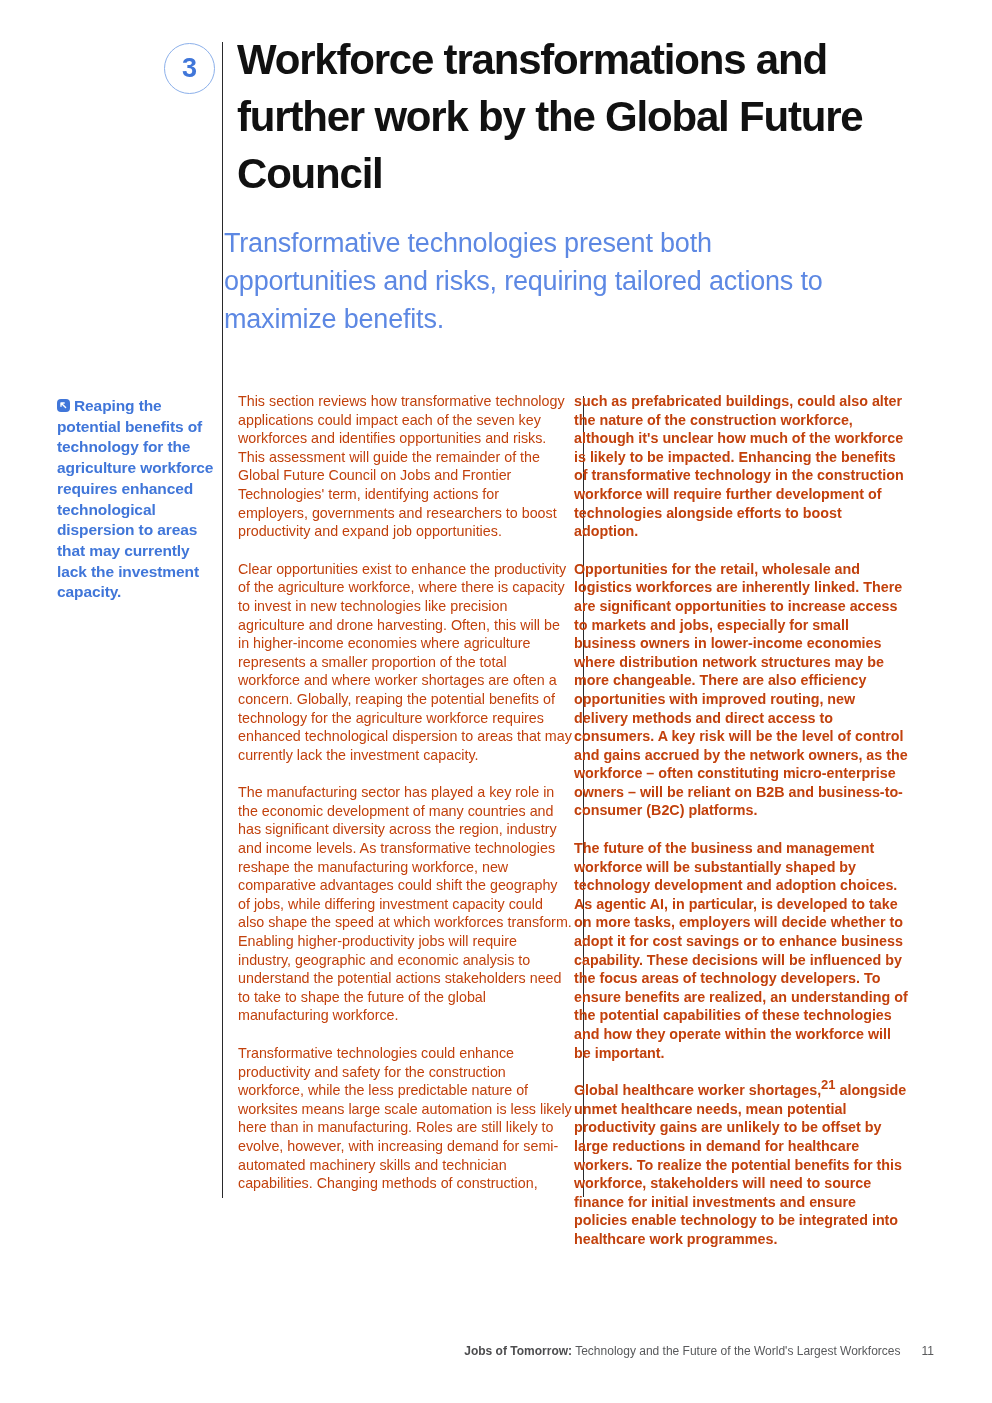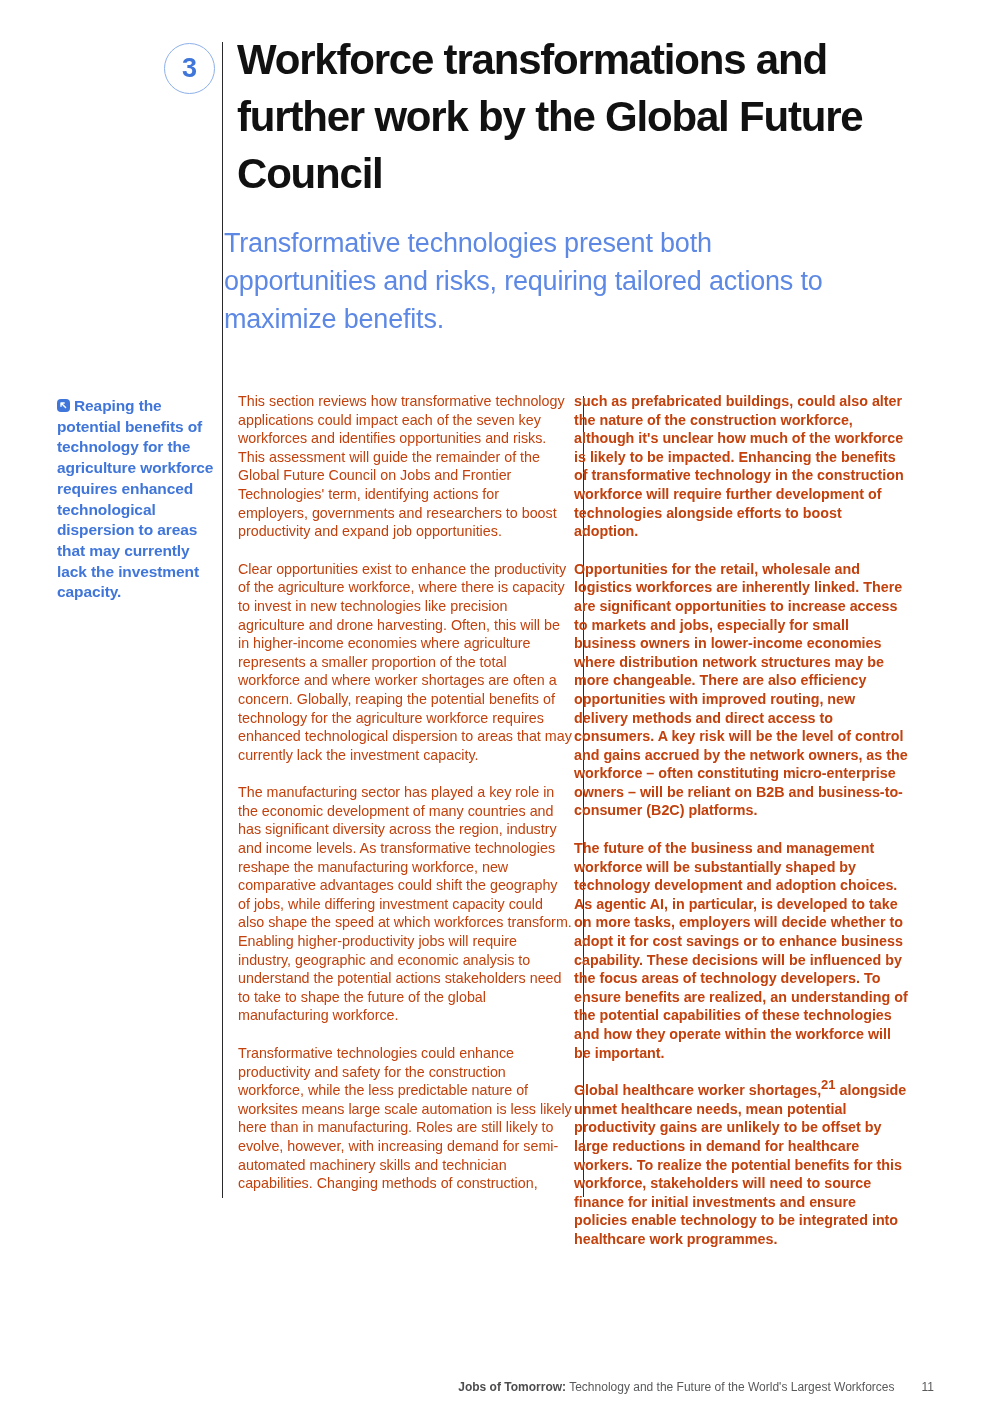--- a/index.html
+++ b/index.html
@@ -57,22 +57,22 @@
   .col-right { left: 574px; font-weight: bold; }
   .body-para {
     font-size: 14.3px; color: #c2410c;
     line-height: 18.6px; letter-spacing: 0px;
     margin-bottom: 19px;
   }
   .body-para sup { font-size: 13px; line-height: 0; }
 
   .page-footer {
     position: absolute; right: 58px; top: 1344px;
-    display: flex; align-items: baseline; gap: 27px;
-    font-size: 12px; color: #58595b; margin-top: 36px;
+    display: flex; align-items: baseline; gap: 21px;
+    font-size: 12px; color: #58595b;
   }
   .footer-title-bold { font-weight: bold; color: #4d4d4f; }
   .footer-page-num { color: #58595b; }
 </style>
 </head>
 <body>
 
 <div class="section-circle">
   <span>3</span>
 </div>

